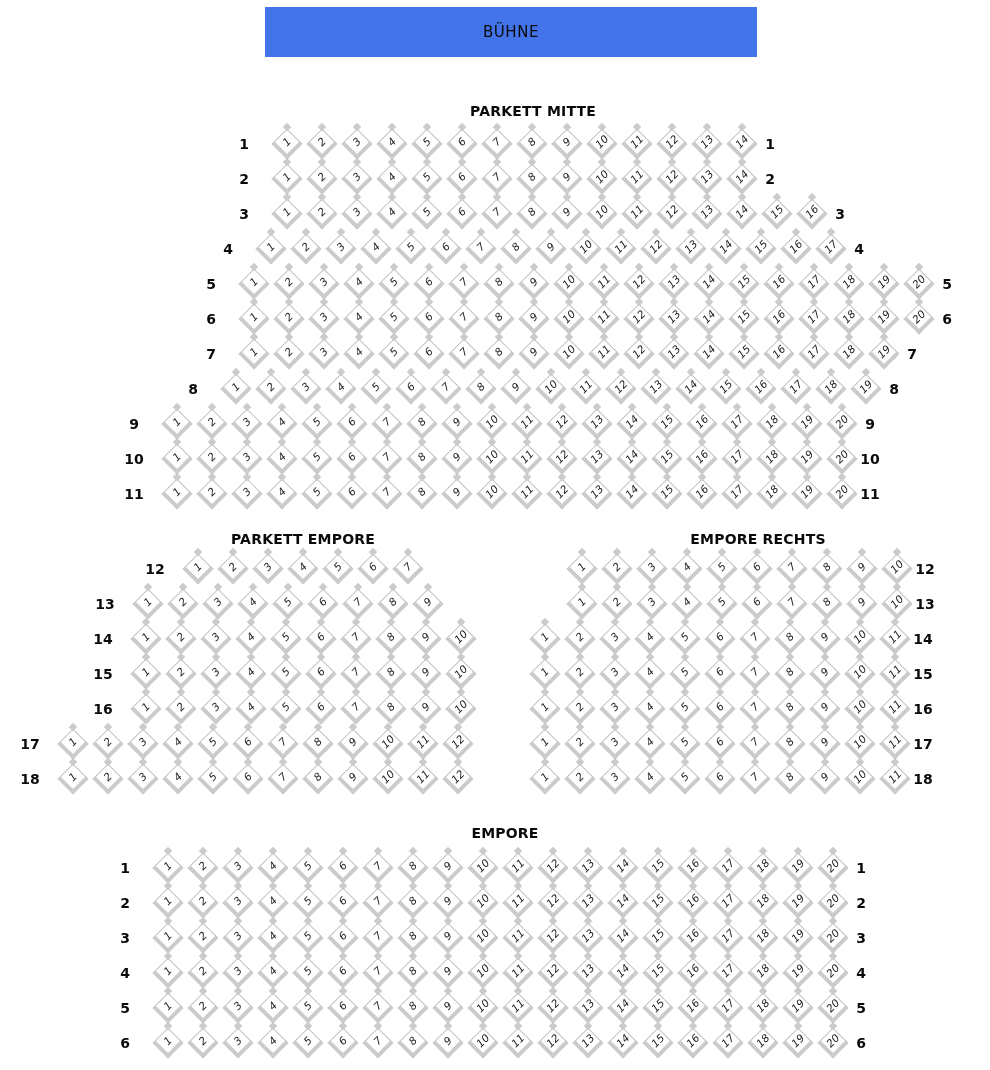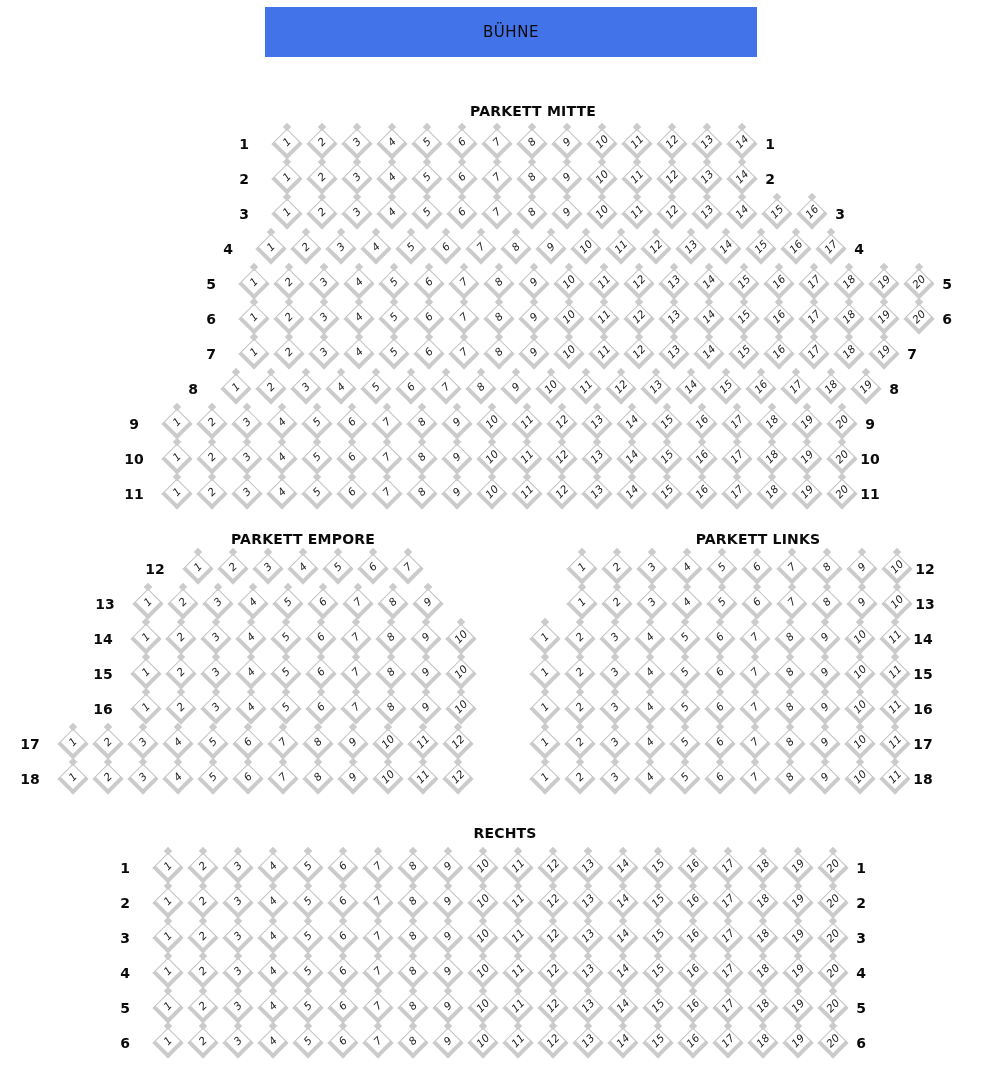--- a/index.html
+++ b/index.html
@@ -882,21 +882,21 @@
     </div>
     <div class="seat" style="left: 412px; top: 768px;">
       <span class="num">11</span>
     </div>
     <div class="seat" style="left: 447px; top: 768px;">
       <span class="num">12</span>
     </div>
   </div>
 
 <div class="section">
-  <div class="section-title title-rechts">PARKETT LINKS</div>
+  <div class="section-title title-rechts">EMPORE RECHTS</div>
 <div class="row-label" style="left: 925px; top: 569px;">12</div>
     <div class="seat" style="left: 571px; top: 558px;">
       <span class="num">1</span>
     </div>
     <div class="seat" style="left: 606px; top: 558px;">
       <span class="num">2</span>
     </div>
     <div class="seat" style="left: 641px; top: 558px;">
       <span class="num">3</span>
     </div>
@@ -1118,21 +1118,21 @@
     </div>
     <div class="seat" style="left: 849px; top: 768px;">
       <span class="num">10</span>
     </div>
     <div class="seat" style="left: 884px; top: 768px;">
       <span class="num">11</span>
     </div>
   </div>
 
 <div class="section">
-  <div class="section-title title-empore">RECHTS</div>
+  <div class="section-title title-empore">EMPORE</div>
 <div class="row-label" style="left: 125px; top: 868px;">1</div>
     <div class="row-label" style="left: 861px; top: 868px;">1</div>
     <div class="seat" style="left: 157px; top: 857px;">
       <span class="num">1</span>
     </div>
     <div class="seat" style="left: 192px; top: 857px;">
       <span class="num">2</span>
     </div>
     <div class="seat" style="left: 227px; top: 857px;">
       <span class="num">3</span>

